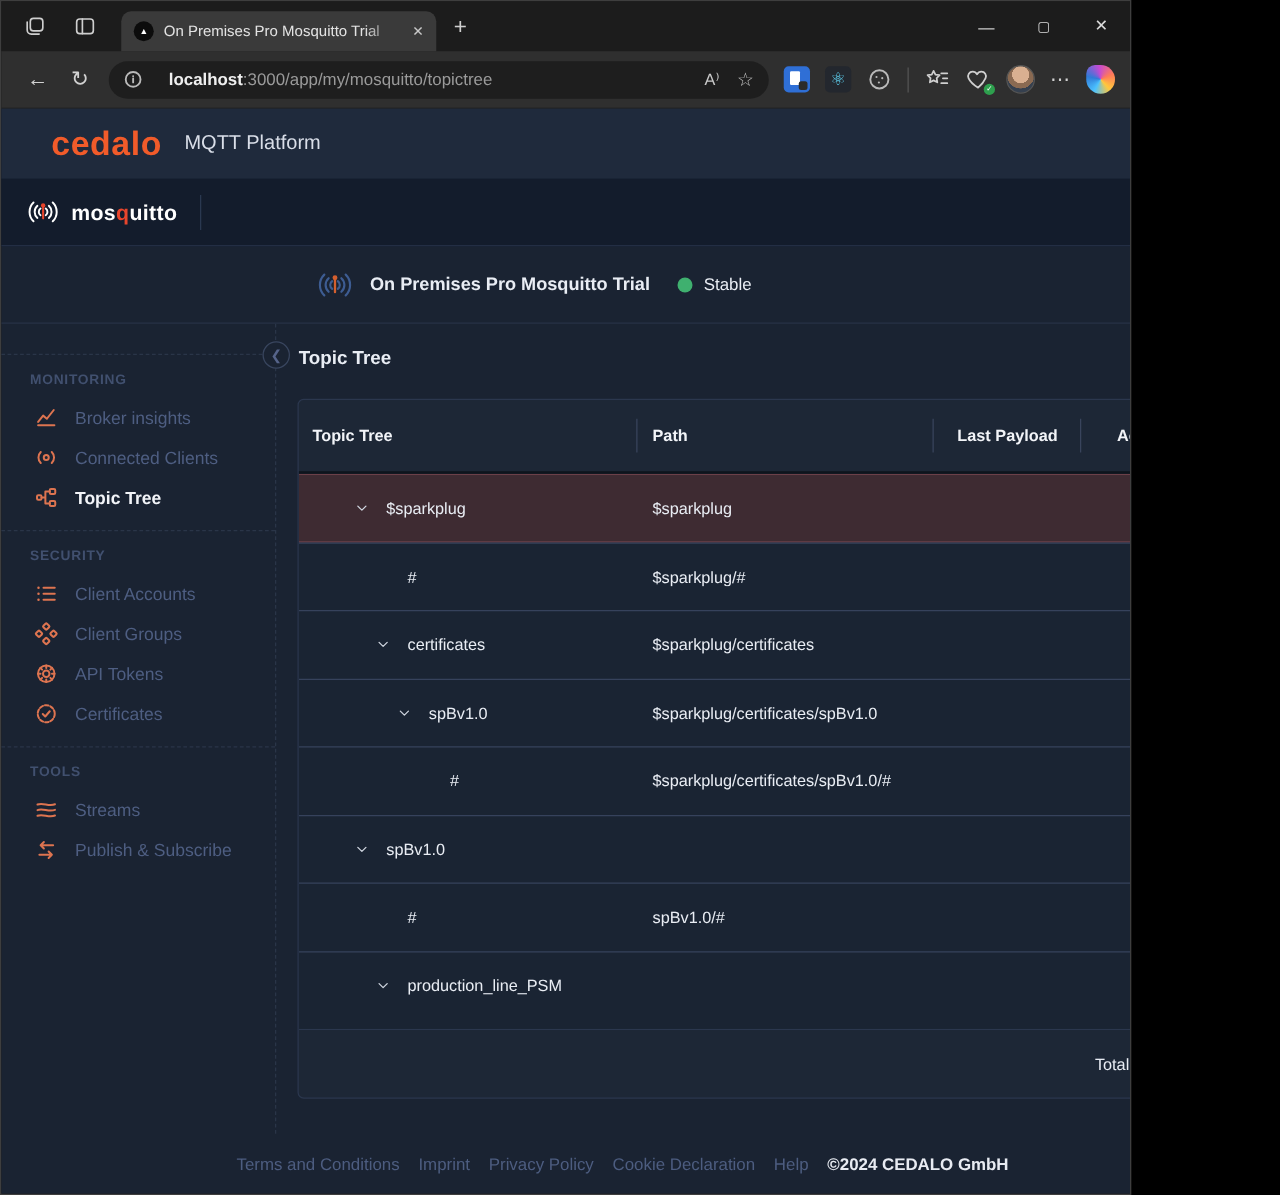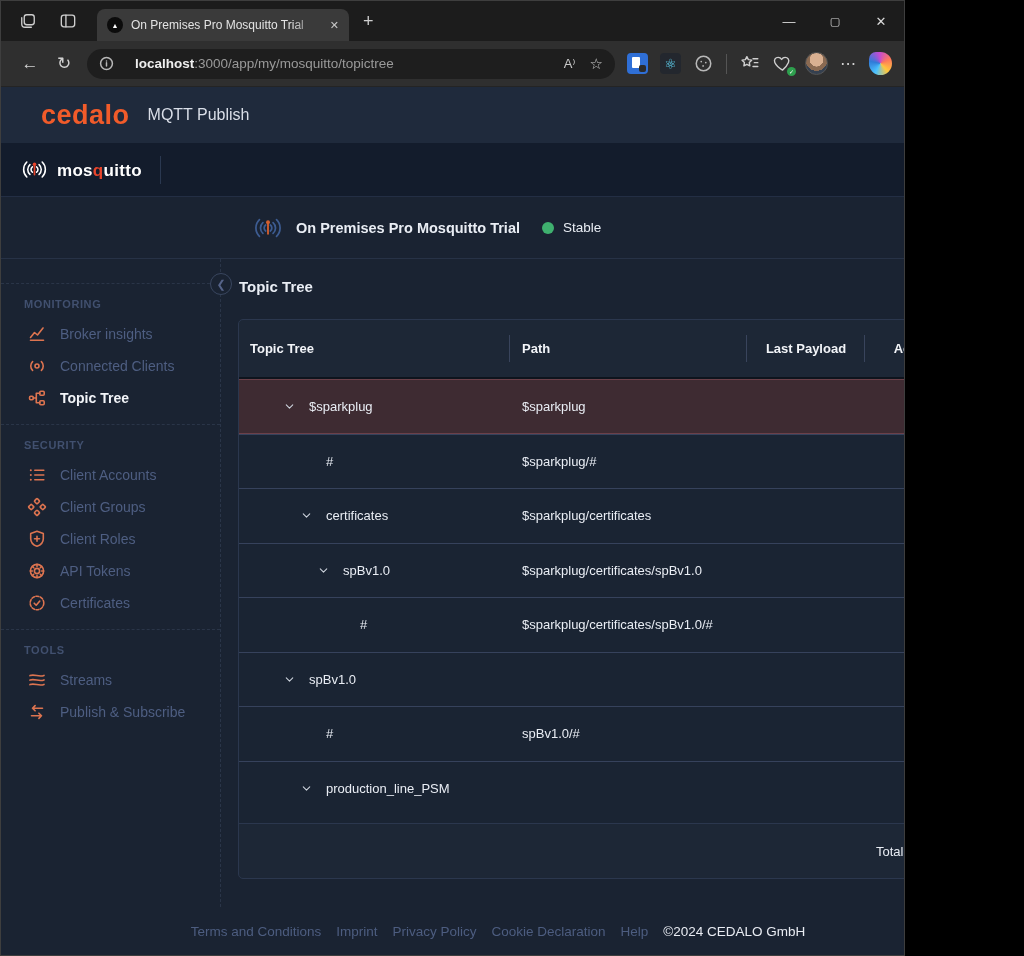--- a/index.html
+++ b/index.html
@@ -112,21 +112,21 @@
   .vs-btn{position:absolute;left:0;right:0;height:16px;display:flex;align-items:center;justify-content:center}
   .vs-up{top:2px}.vs-down{bottom:2px}
   .tri-up{width:0;height:0;border-left:5px solid transparent;border-right:5px solid transparent;border-bottom:7px solid #9aa0a8}
   .tri-down{width:0;height:0;border-left:5px solid transparent;border-right:5px solid transparent;border-top:7px solid #9aa0a8}
   .vs-thumb{position:absolute;left:4px;width:14px;top:34%;height:57%;background:#71767f;border-radius:7px}
   .tfoot{height:57px;border-top:1px solid var(--panel-border);display:flex;align-items:center;justify-content:flex-end;padding-right:22px;font-size:13px;color:var(--white)}
 
   
   .footer{height:48px;display:flex;align-items:center;justify-content:center;gap:15px;font-size:13.5px}
   .foot-link{color:#4d5d80;cursor:pointer}
-  .copyright{color:#e8ebf2;font-weight:400}
+  .copyright{color:#e8ebf2;font-weight:700}
 
   
   .browser-scrollbar{width:14px;flex:none;background:#242424;position:relative}
   .bs-thumb{position:absolute;left:2px;right:2px;top:17px;bottom:17px;background:#8f949b;border-radius:5px}
   .bs-btn{position:absolute;left:0;right:0;height:15px;display:flex;align-items:center;justify-content:center}
   .bs-up{top:1px}.bs-down{bottom:1px}
   .bs-tri-up{width:0;height:0;border-left:4px solid transparent;border-right:4px solid transparent;border-bottom:6px solid #a9a9a9}
   .bs-tri-down{width:0;height:0;border-left:4px solid transparent;border-right:4px solid transparent;border-top:6px solid #a9a9a9}
 </style>
 </head>
@@ -205,21 +205,21 @@
     <span class="avatar-browser"></span>
     <span class="more">⋯</span>
     <span class="copilot"></span>
   </div>
 
   <div class="page">
     <div class="page-inner">
 
       <div class="app-header">
         <span class="brand">cedalo</span>
-        <span class="product">MQTT Publish</span>
+        <span class="product">MQTT Platform</span>
         <span class="user-btn">
           <svg class="ic" viewBox="0 0 20 20" width="22" height="22">
               <circle cx="10" cy="7" r="3"></circle>
               <path d="M4.8 16.3c.6-2.6 2.7-4 5.2-4s4.6 1.4 5.2 4"></path>
             </svg>
         </span>
       </div>
 
       <div class="mq-nav">
         <span class="mq-logo">
@@ -326,29 +326,20 @@
                     <rect x="2.2" y="8" width="4" height="4" rx=".8" transform="rotate(45 4.2 10)"></rect>
                     <rect x="13.8" y="8" width="4" height="4" rx=".8" transform="rotate(45 15.8 10)"></rect>
                     <rect x="8" y="13.8" width="4" height="4" rx=".8" transform="rotate(45 10 15.8)"></rect>
                   </svg>
                 </span>
     <span class="sb-text">Client Groups</span>
   </div>
               <div class="sb-item">
     <span class="sb-icon">
                   <svg class="ic" viewBox="0 0 20 20" width="20" height="20">
-                    <path d="M10 2.2 16.3 4.6v5.1c0 3.9-2.7 6.3-6.3 7.6-3.6-1.3-6.3-3.7-6.3-7.6V4.6Z"></path>
-                    <path d="M10 7.3v5M7.5 9.8h5"></path>
-                  </svg>
-                </span>
-    <span class="sb-text">Client Roles</span>
-  </div>
-              <div class="sb-item">
-    <span class="sb-icon">
-                  <svg class="ic" viewBox="0 0 20 20" width="20" height="20">
                     <circle cx="10" cy="10" r="6.6"></circle>
                     <circle cx="10" cy="10" r="2.6"></circle>
                     <path d="M10 3.4v2M10 14.6v2M3.4 10h2M14.6 10h2M5.3 5.3l1.4 1.4M13.3 13.3l1.4 1.4M14.7 5.3l-1.4 1.4M6.7 13.3l-1.4 1.4"></path>
                   </svg>
                 </span>
     <span class="sb-text">API Tokens</span>
   </div>
               <div class="sb-item">
     <span class="sb-icon">
                   <svg class="ic" viewBox="0 0 20 20" width="20" height="20">

